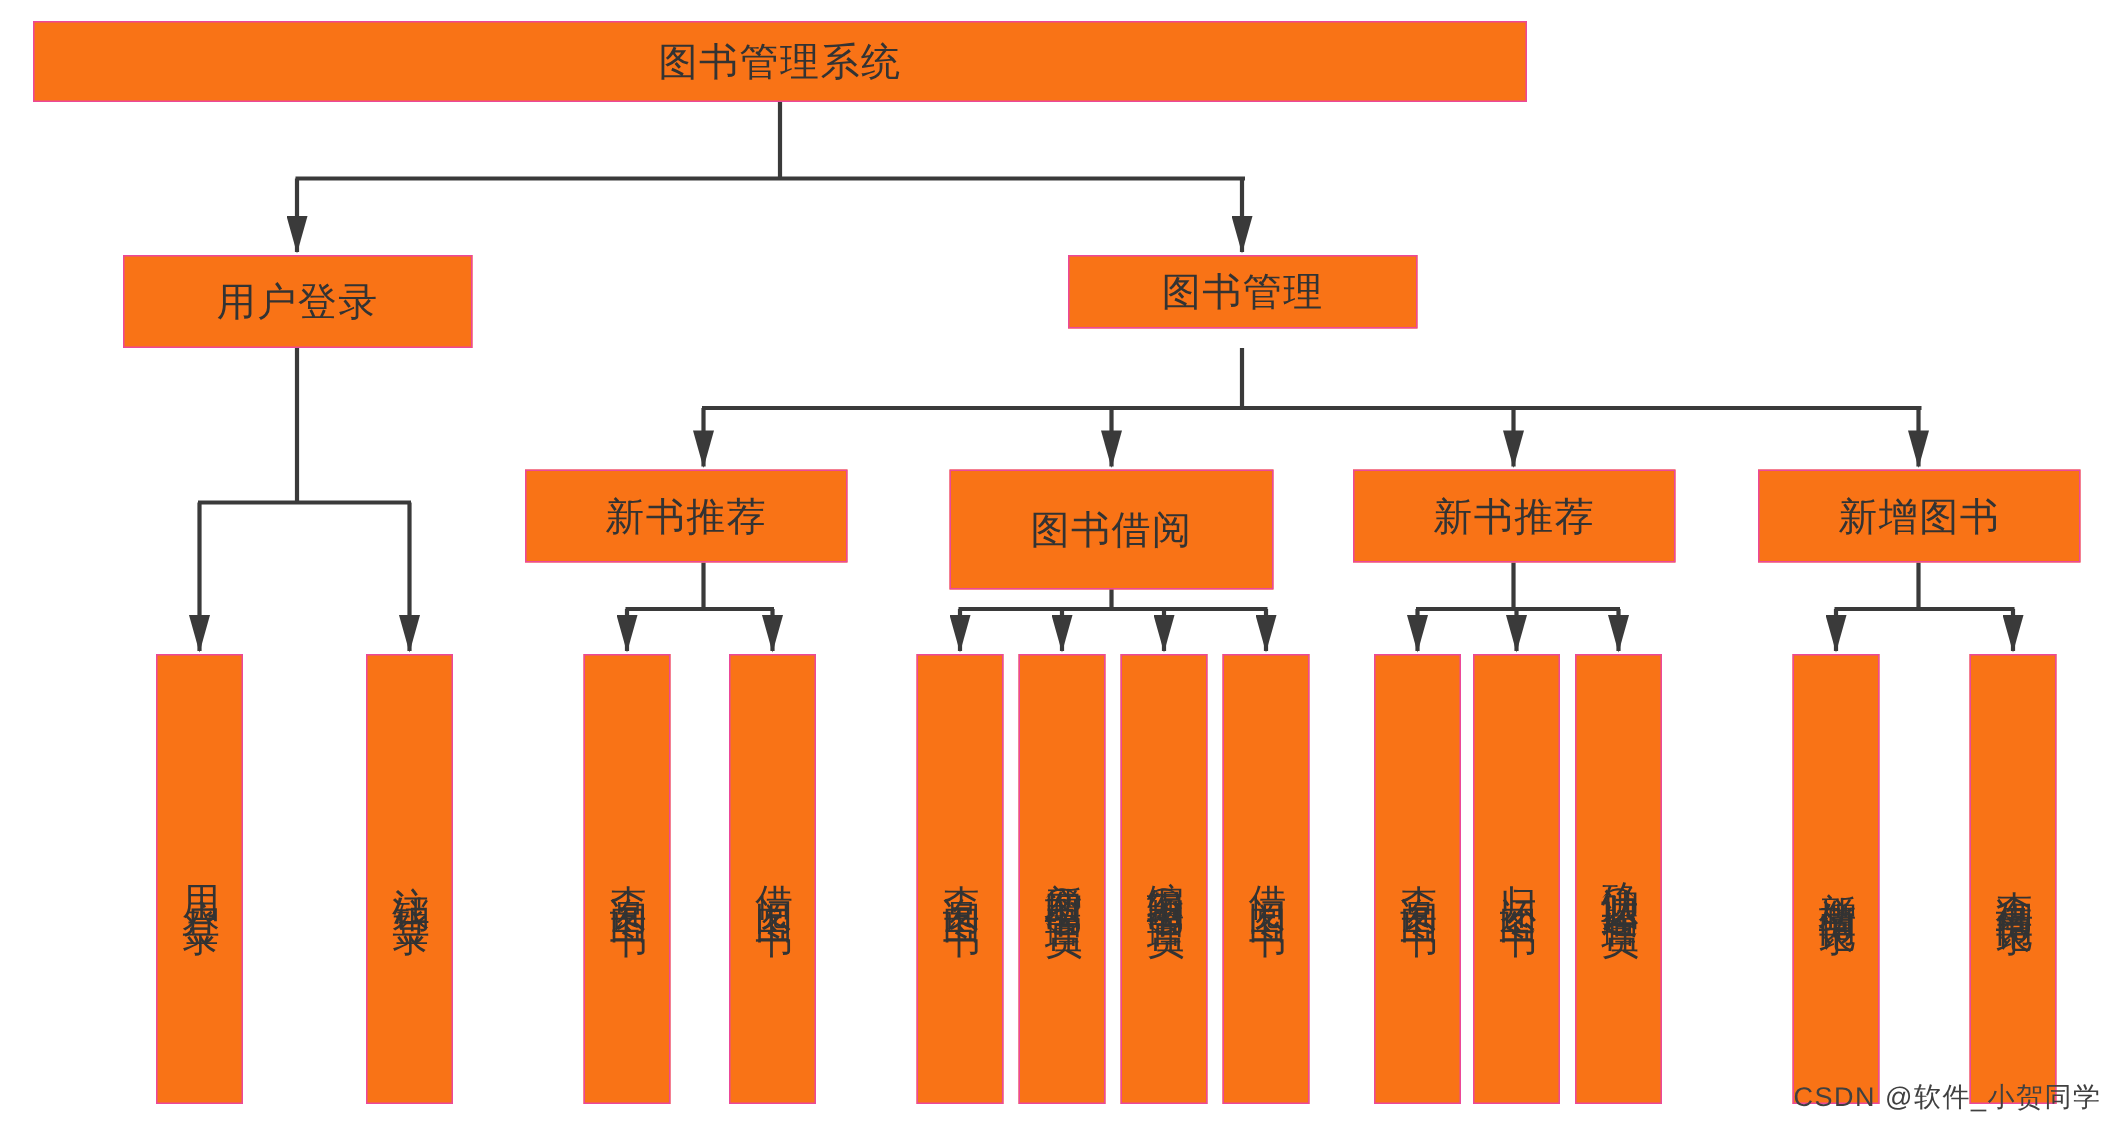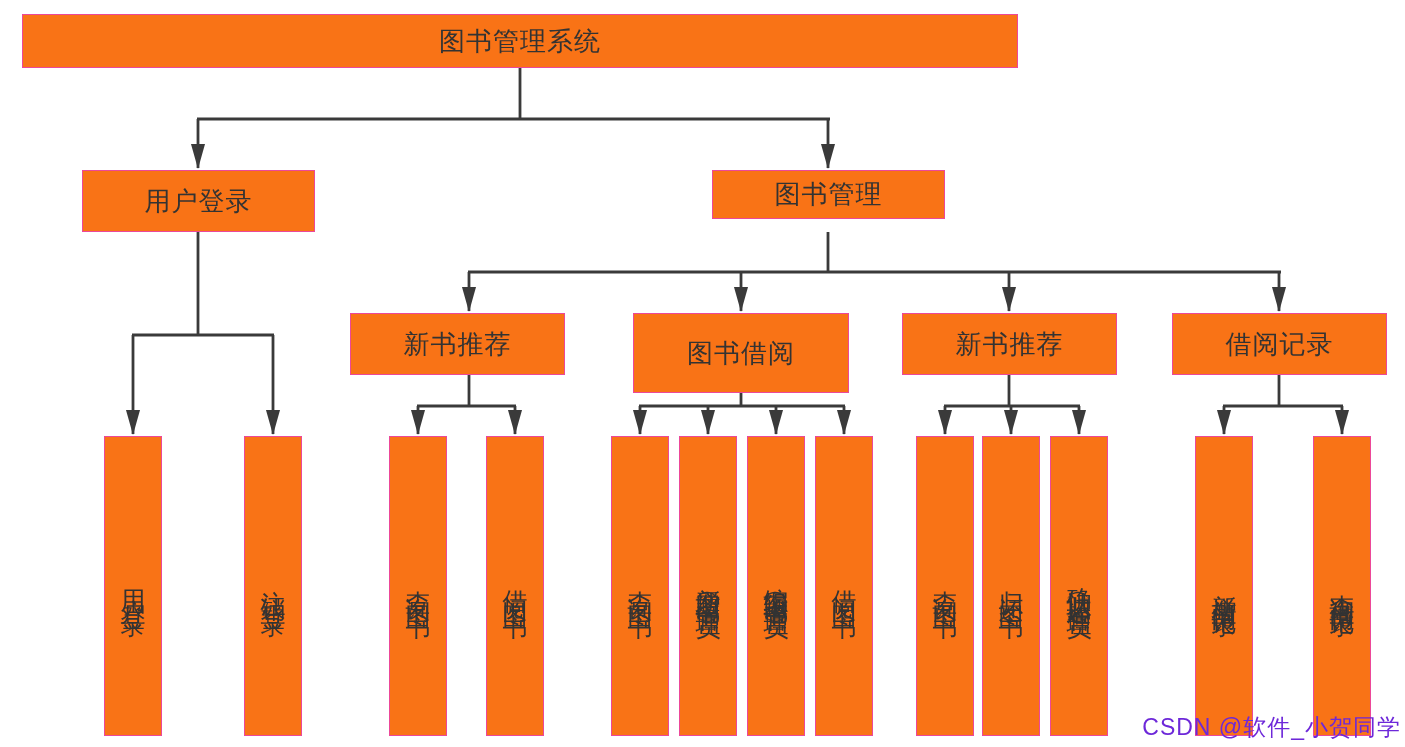--- a/index.html
+++ b/index.html
@@ -32,23 +32,23 @@
     letter-spacing:8px;
     line-height:1;
   }
   .node.v.long{
     letter-spacing:4px;
   }
   #watermark{
     position:absolute;
     right:4px;
     bottom:4px;
-    font-size:23px;
+    font-size:18px;
     letter-spacing:1px;
-    color:#6d28d9;
+    color:#404040;
     white-space:nowrap;
   }
 </style>
 </head>
 <body>
 
 <div id="stage">
 
   <svg id="connectors" width="1405" height="747" viewBox="0 0 1405 747">
     <defs>
@@ -101,21 +101,21 @@
   </svg>
 
   <div class="node h" style="left:22px;top:14px;width:996px;height:54px">图书管理系统</div>
 
   <div class="node h" style="left:82px;top:170px;width:233px;height:62px">用户登录</div>
   <div class="node h" style="left:712px;top:170px;width:233px;height:49px">图书管理</div>
 
   <div class="node h" style="left:350px;top:313px;width:215px;height:62px">新书推荐</div>
   <div class="node h" style="left:633px;top:313px;width:216px;height:80px">图书借阅</div>
   <div class="node h" style="left:902px;top:313px;width:215px;height:62px">新书推荐</div>
-  <div class="node h" style="left:1172px;top:313px;width:215px;height:62px">借阅记录</div>
+  <div class="node h" style="left:1172px;top:313px;width:215px;height:62px">新增图书</div>
 
   <div class="node v" style="left:104px;top:436px;width:58px;height:300px">用户登录</div>
   <div class="node v" style="left:244px;top:436px;width:58px;height:300px">注销登录</div>
 
   <div class="node v" style="left:389px;top:436px;width:58px;height:300px">查询图书</div>
   <div class="node v" style="left:486px;top:436px;width:58px;height:300px">借阅图书</div>
 
   <div class="node v" style="left:611px;top:436px;width:58px;height:300px">查询图书</div>
   <div class="node v long" style="left:679px;top:436px;width:58px;height:300px">新增图书（管理员）</div>
   <div class="node v long" style="left:747px;top:436px;width:58px;height:300px">编辑图书（管理员）</div>

